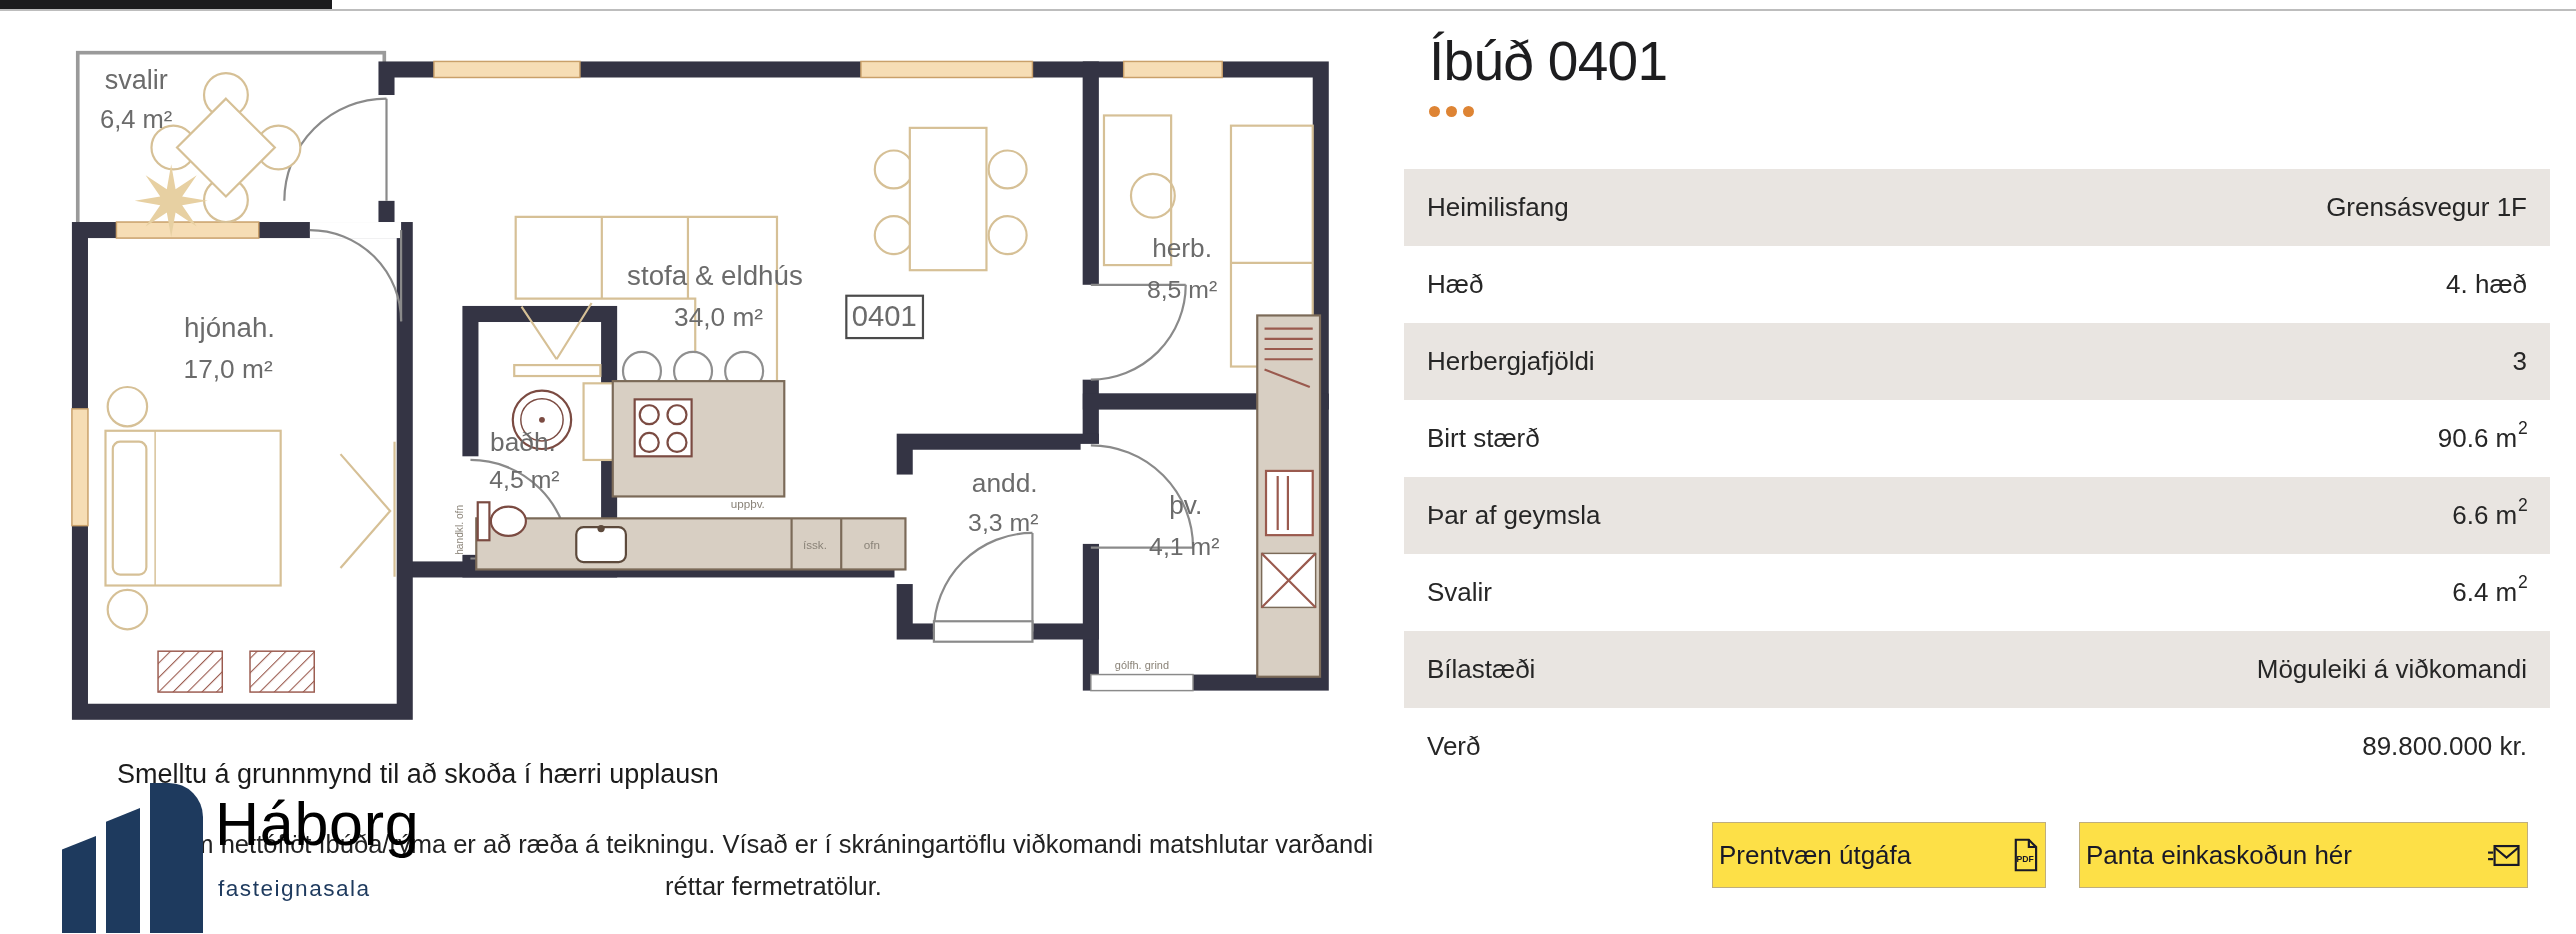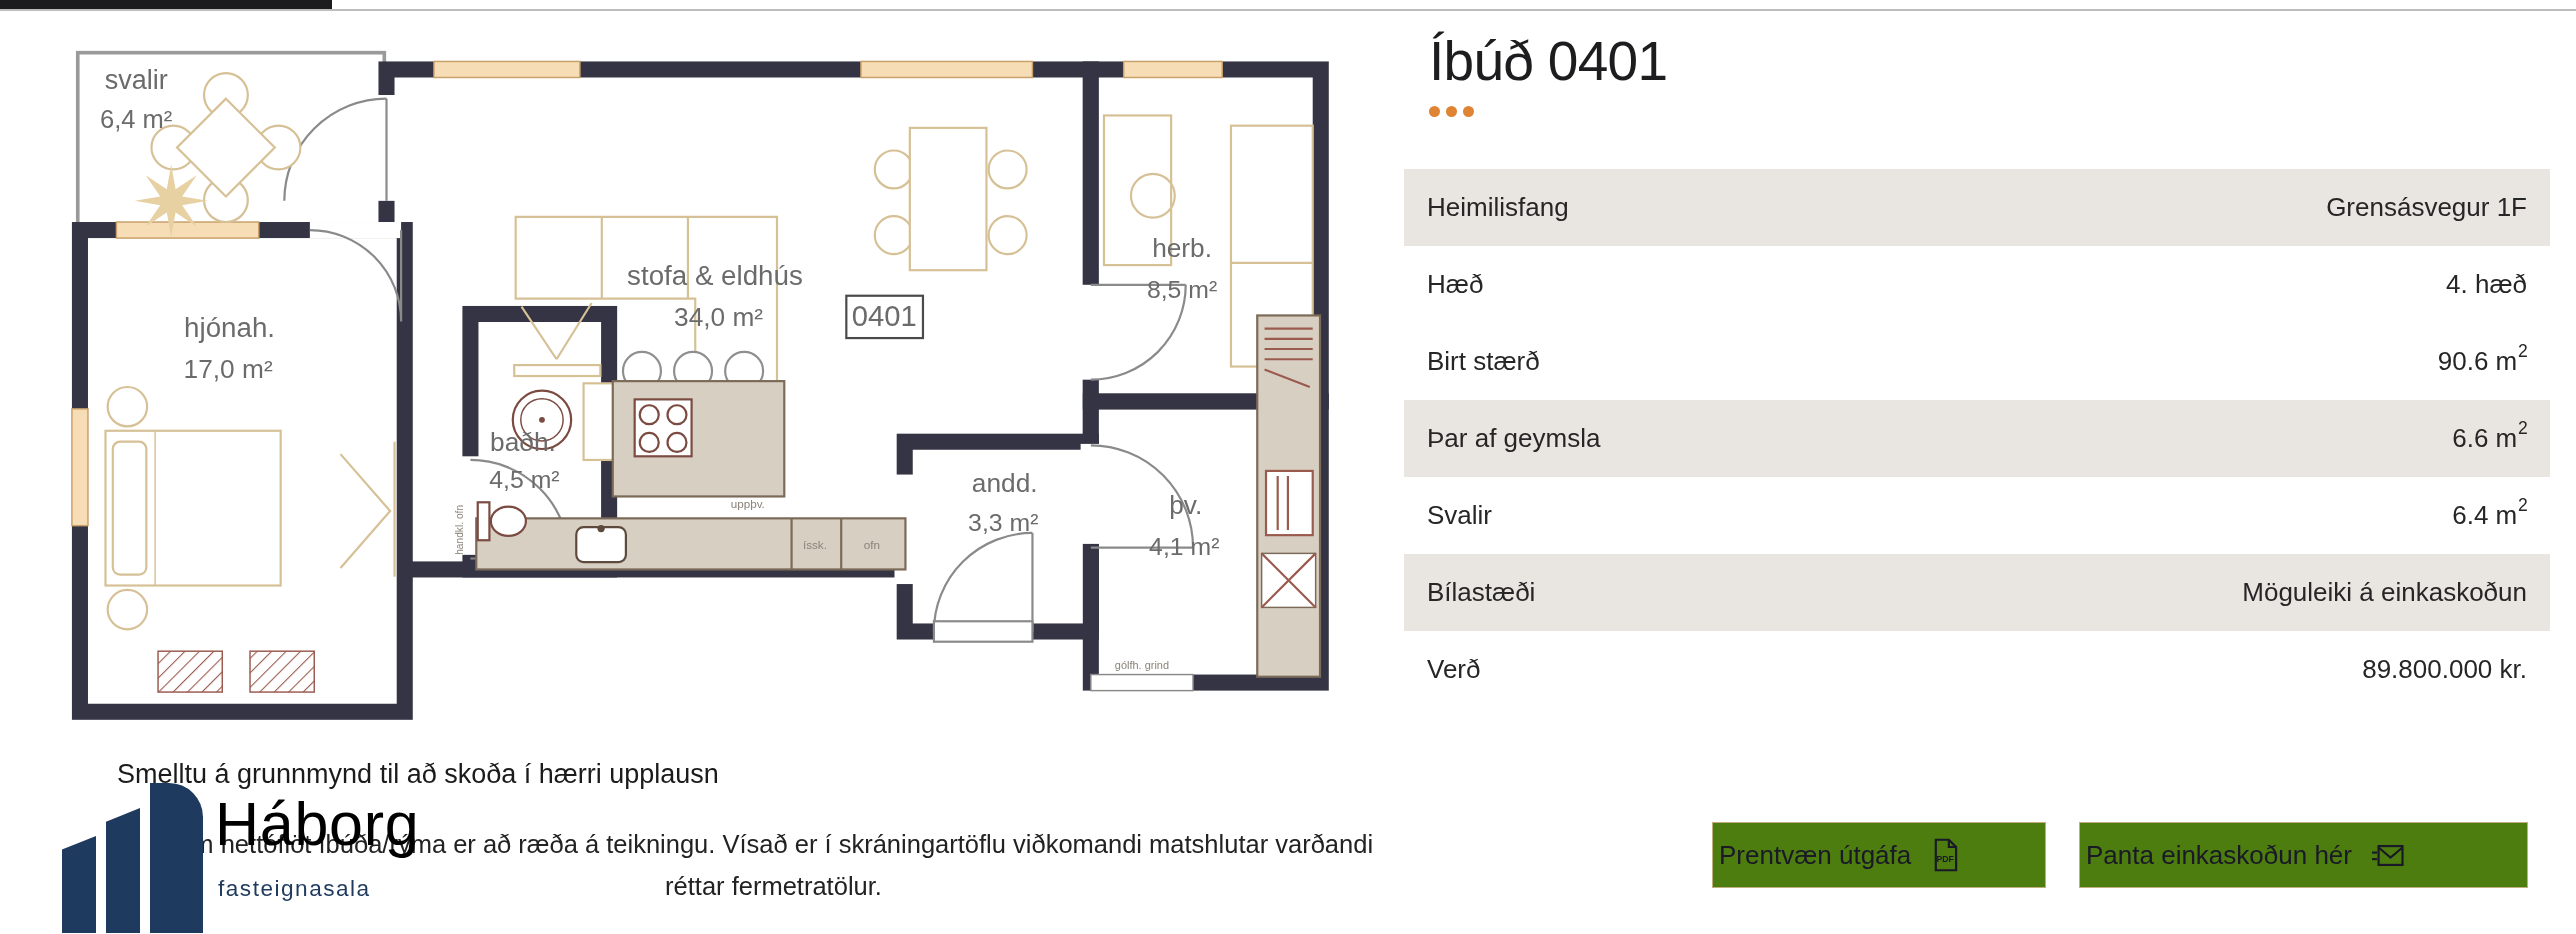--- a/index.html
+++ b/index.html
@@ -34,22 +34,22 @@
 
   .info-table{position:absolute;left:1404px;top:169px;width:1146px;}
   .info-row{display:flex;align-items:center;justify-content:space-between;height:77px;
     padding:0 23px;box-sizing:border-box;font-size:26px;color:#262626;}
   .info-row.alt{background:#e9e5e1;}
   .info-label{font-weight:400;}
   .info-value{font-weight:400;text-align:right;}
   .info-value sup{font-size:17.5px;line-height:0;position:relative;top:-2.9px;left:0.7px;}
 
   .actions{position:absolute;left:1712px;top:822px;width:838px;display:flex;gap:33px;}
-  .btn{display:flex;align-items:center;justify-content:flex-start;gap:19px;height:66px;
-    background:#4d7c0f;border:1.5px solid #bfae7e;box-sizing:border-box;
+  .btn{display:flex;align-items:center;justify-content:space-between;gap:19px;height:66px;
+    background:#fde047;border:1.5px solid #bfae7e;box-sizing:border-box;
     font-size:26px;color:#191927;cursor:pointer;}
   .btn-print{width:334px;}
   .btn-book{width:449px;}
   .btn svg{display:block;}
 </style>
 </head>
 <body>
 
 <div class="stage">
 
@@ -255,35 +255,39 @@
 
   <div class="info-table">
     <div class="info-row alt">
       <span class="info-label">Heimilisfang</span>
       <span class="info-value"><span>Grensásvegur 1F</span><sup></sup></span>
     </div>
     <div class="info-row">
       <span class="info-label">Hæð</span>
       <span class="info-value"><span>4. hæð</span><sup></sup></span>
     </div>
+    <div class="info-row alt">
+      <span class="info-label">Herbergjafjöldi</span>
+      <span class="info-value"><span>3</span><sup></sup></span>
+    </div>
     <div class="info-row">
       <span class="info-label">Birt stærð</span>
       <span class="info-value"><span>90.6 m</span><sup>2</sup></span>
     </div>
     <div class="info-row alt">
       <span class="info-label">Þar af geymsla</span>
       <span class="info-value"><span>6.6 m</span><sup>2</sup></span>
     </div>
     <div class="info-row">
       <span class="info-label">Svalir</span>
       <span class="info-value"><span>6.4 m</span><sup>2</sup></span>
     </div>
     <div class="info-row alt">
       <span class="info-label">Bílastæði</span>
-      <span class="info-value"><span>Möguleiki á einkaskoðun</span><sup></sup></span>
+      <span class="info-value"><span>Möguleiki á viðkomandi</span><sup></sup></span>
     </div>
     <div class="info-row">
       <span class="info-label">Verð</span>
       <span class="info-value"><span>89.800.000 kr.</span><sup></sup></span>
     </div>
   </div>
 
   <div class="actions">
     <button class="btn btn-print">
       <span>Prentvæn útgáfa</span>

